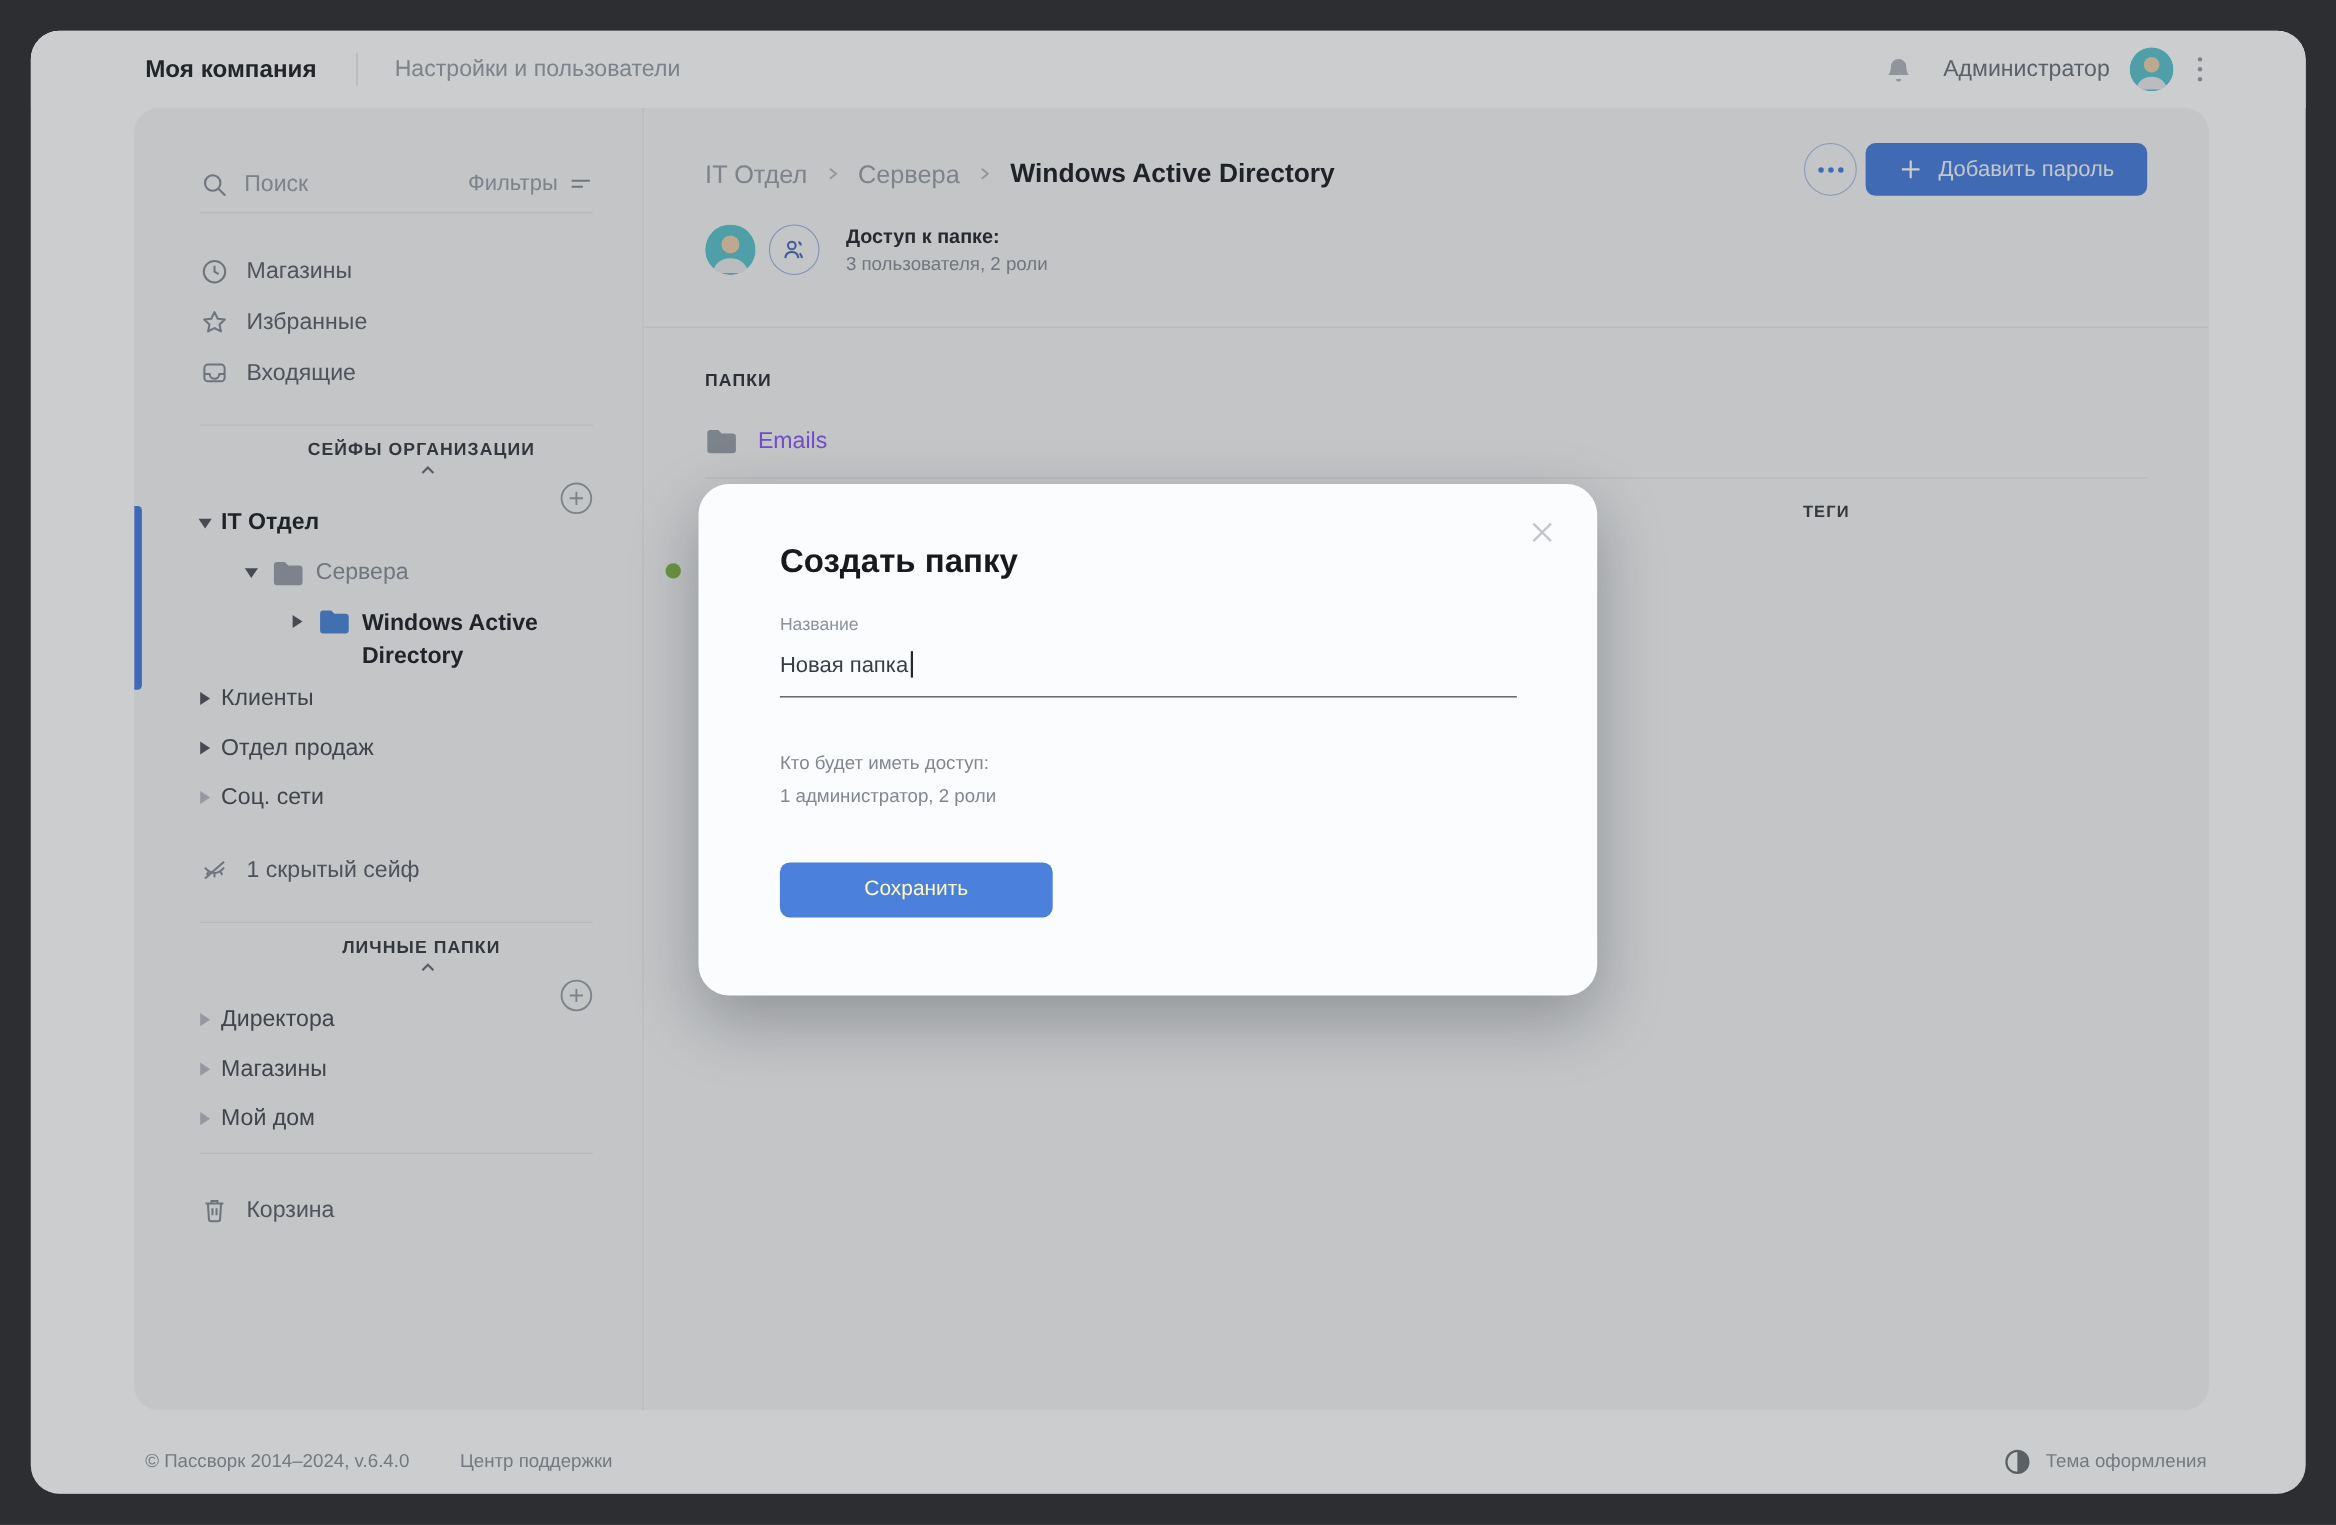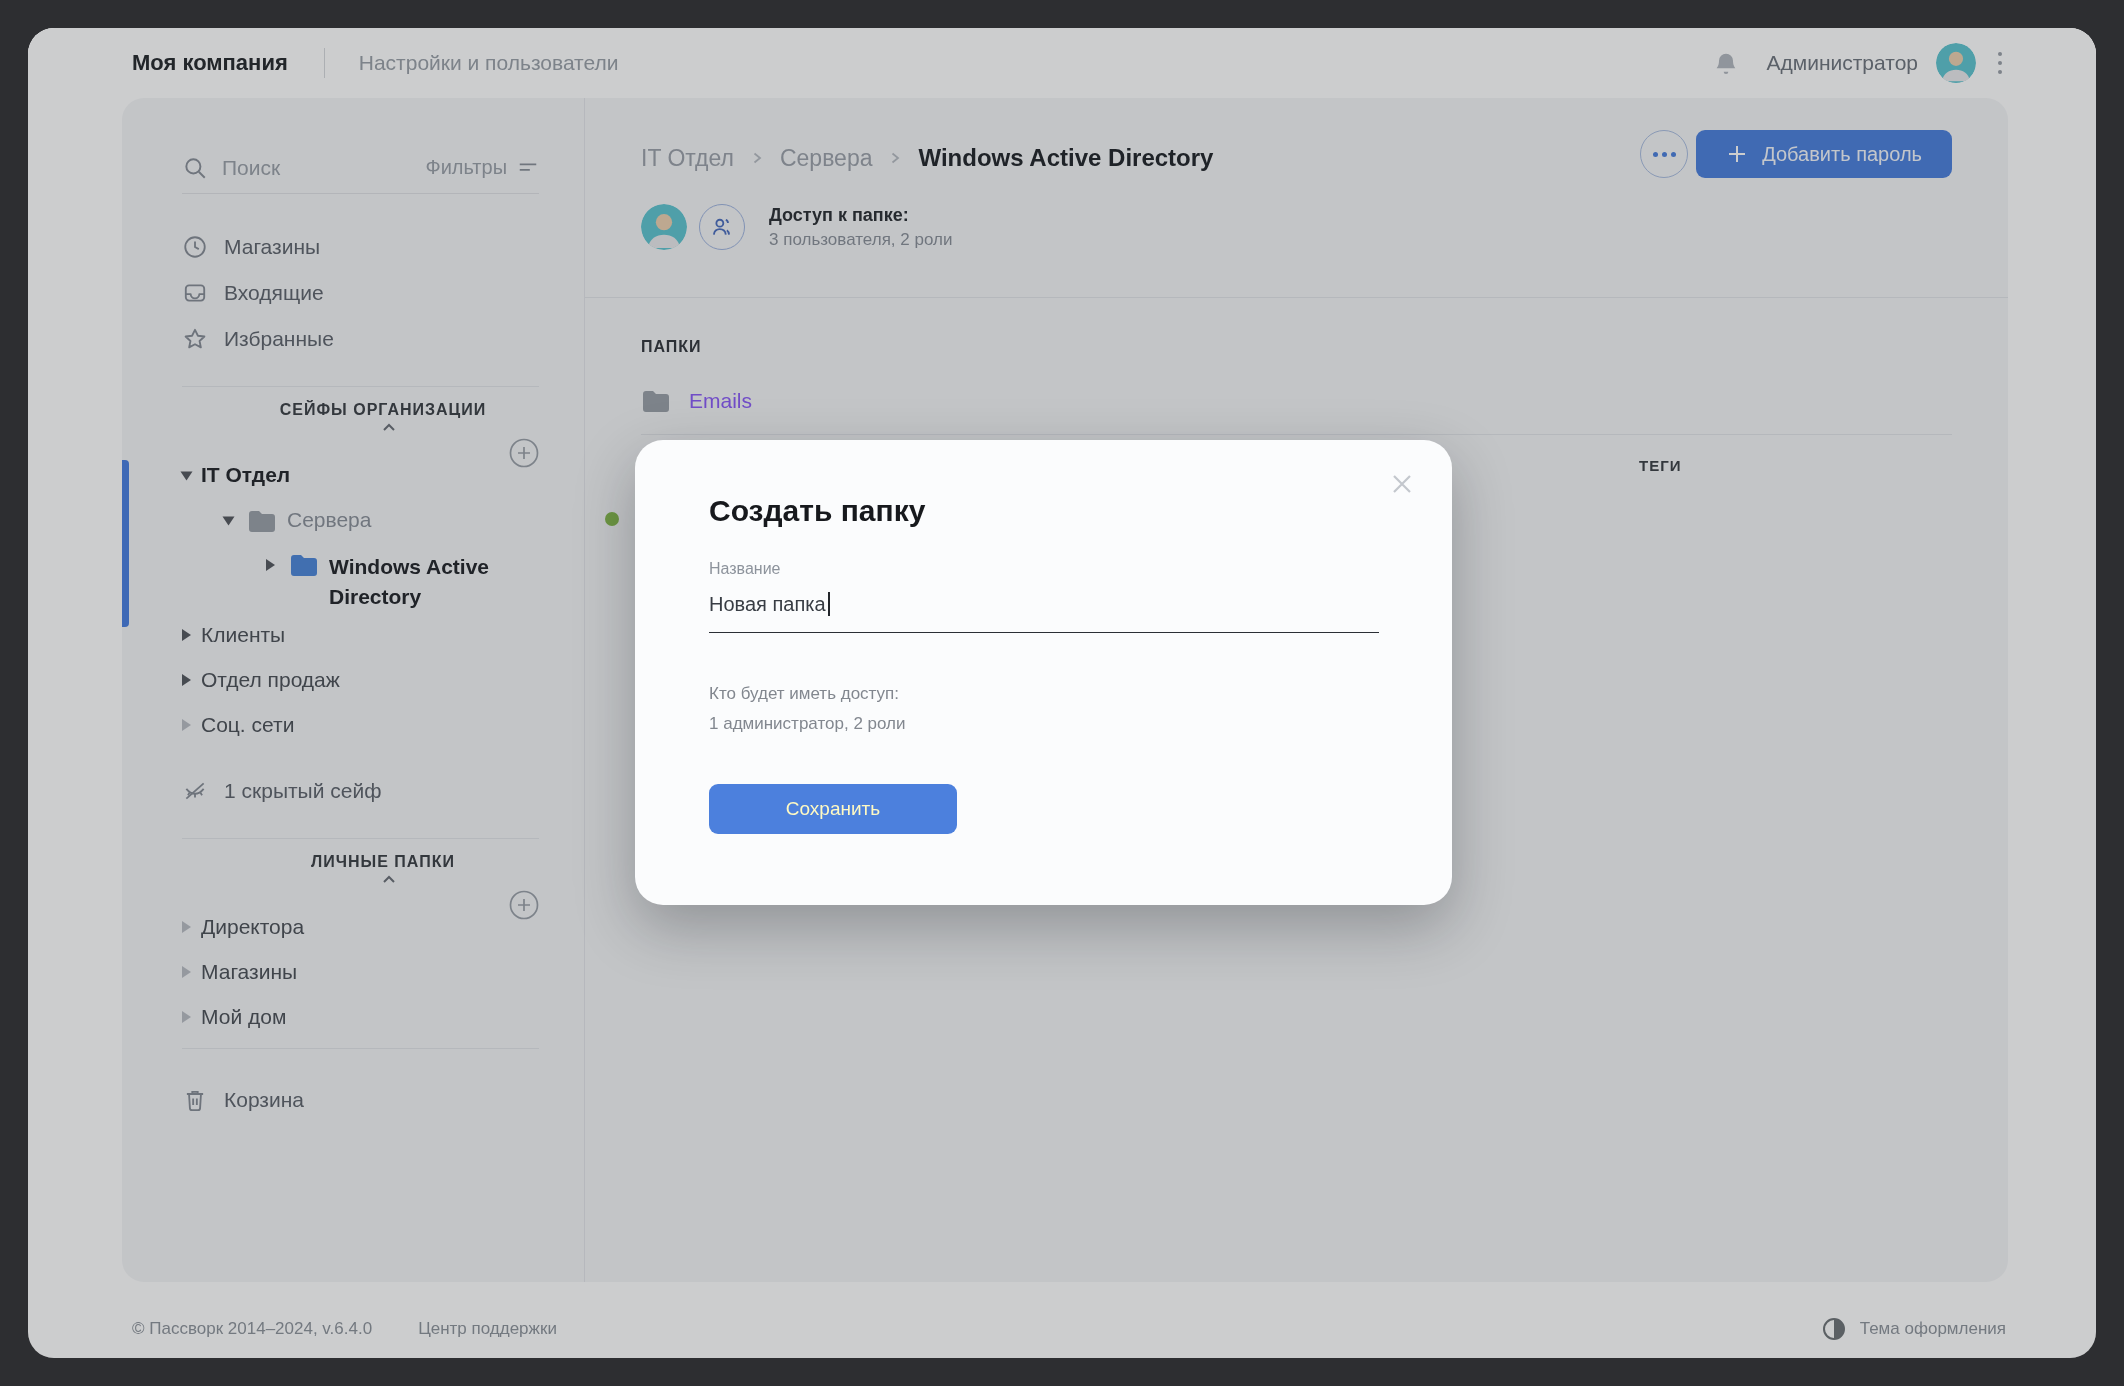--- a/index.html
+++ b/index.html
@@ -159,33 +159,33 @@
               <svg viewBox="0 0 24 24" fill="none" stroke="#878d96" stroke-width="1.7">
                   <circle cx="12" cy="12" r="9"></circle>
                   <path d="M12 7v5l3.5 2"></path>
                 </svg>
             </span>
             <span>Магазины</span>
           </div>
           <div class="s-row">
             <span class="s-ico">
               <svg viewBox="0 0 24 24" fill="none" stroke="#878d96" stroke-width="1.7" stroke-linejoin="round">
-                  <rect x="3.5" y="5" width="17" height="14" rx="3"></rect>
-                  <path d="M3.5 13h4.5a4 4 0 0 0 8 0h4.5"></path>
-                </svg>
-            </span>
-            <span>Входящие</span>
+                  <path d="M12 3.5 14.7 9l6 .7-4.5 4.1 1.2 5.9L12 16.8l-5.4 2.9 1.2-5.9L3.3 9.7l6-.7z"></path>
+                </svg>
+            </span>
+            <span>Избранные</span>
           </div>
           <div class="s-row">
             <span class="s-ico">
               <svg viewBox="0 0 24 24" fill="none" stroke="#878d96" stroke-width="1.7" stroke-linejoin="round">
-                  <path d="M12 3.5 14.7 9l6 .7-4.5 4.1 1.2 5.9L12 16.8l-5.4 2.9 1.2-5.9L3.3 9.7l6-.7z"></path>
-                </svg>
-            </span>
-            <span>Избранные</span>
+                  <rect x="3.5" y="5" width="17" height="14" rx="3"></rect>
+                  <path d="M3.5 13h4.5a4 4 0 0 0 8 0h4.5"></path>
+                </svg>
+            </span>
+            <span>Входящие</span>
           </div>
         </div>
 
         <div class="side-divider"></div>
 
         <div class="sec-head">
           <span class="sec-title">СЕЙФЫ ОРГАНИЗАЦИИ</span>
           <span class="sec-chev">
             <svg viewBox="0 0 18 18" fill="none" stroke="#6b7078" stroke-width="2">
                 <path d="M4 11l5-5 5 5"></path>

